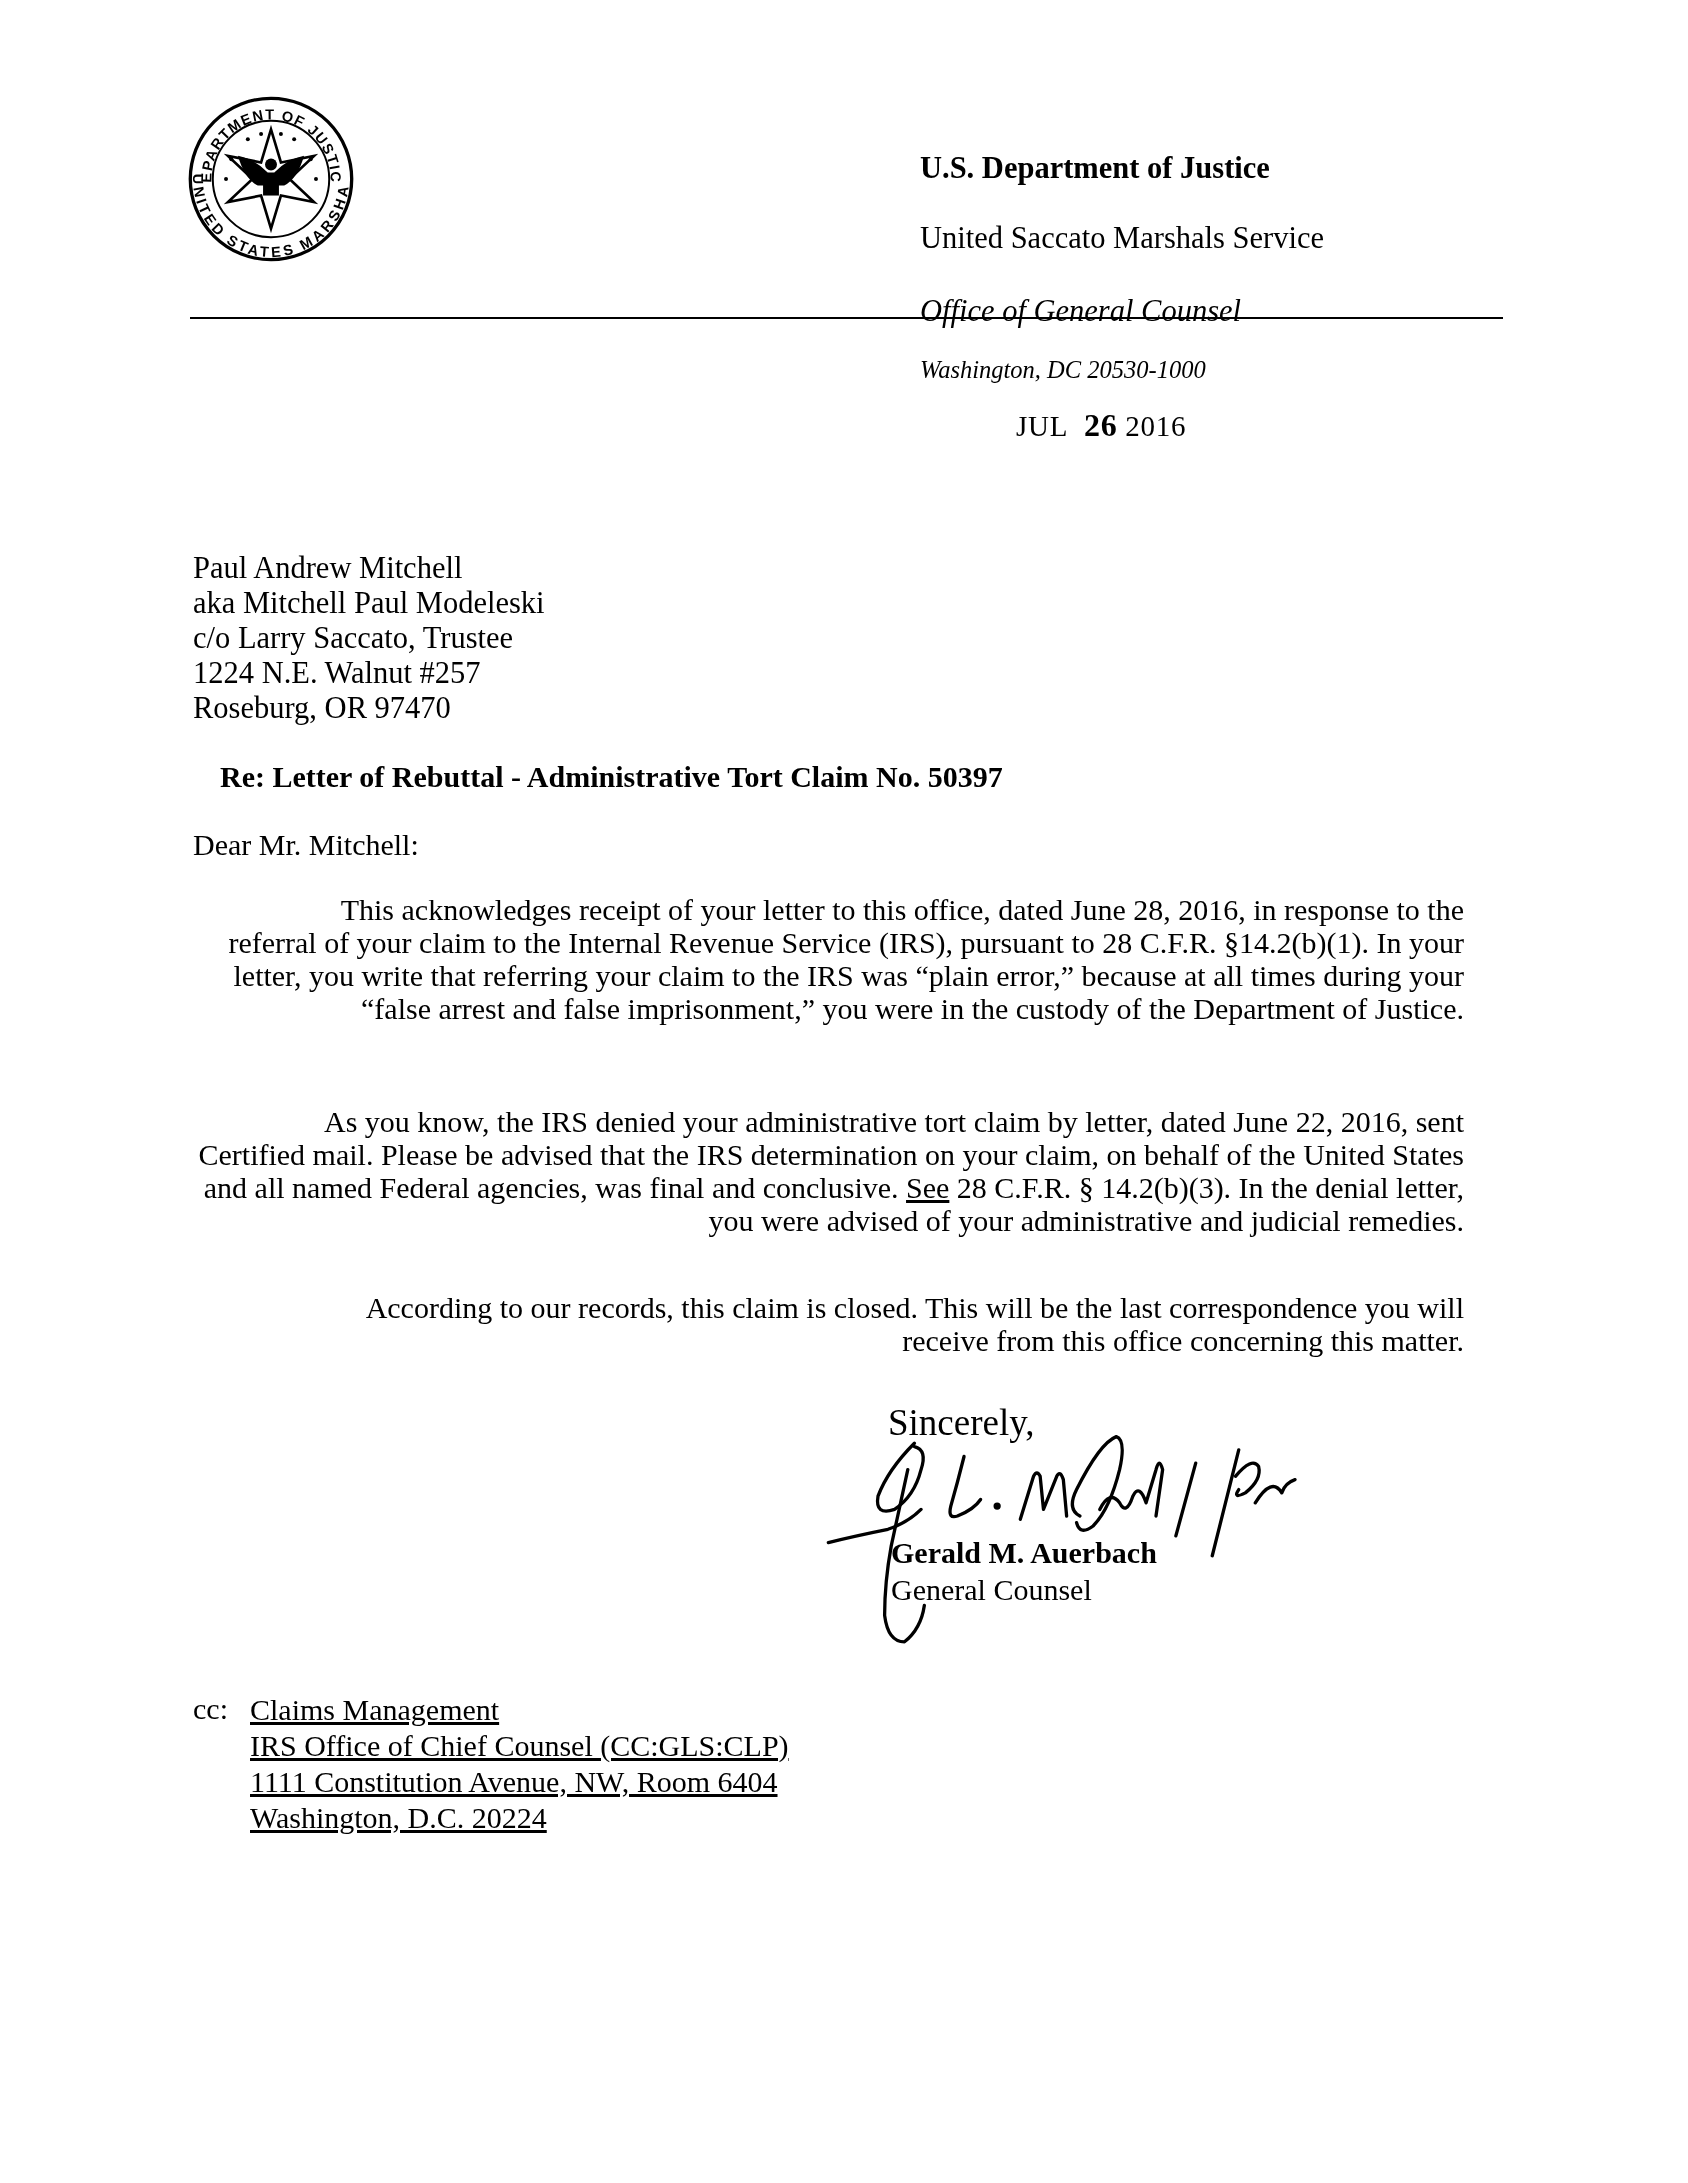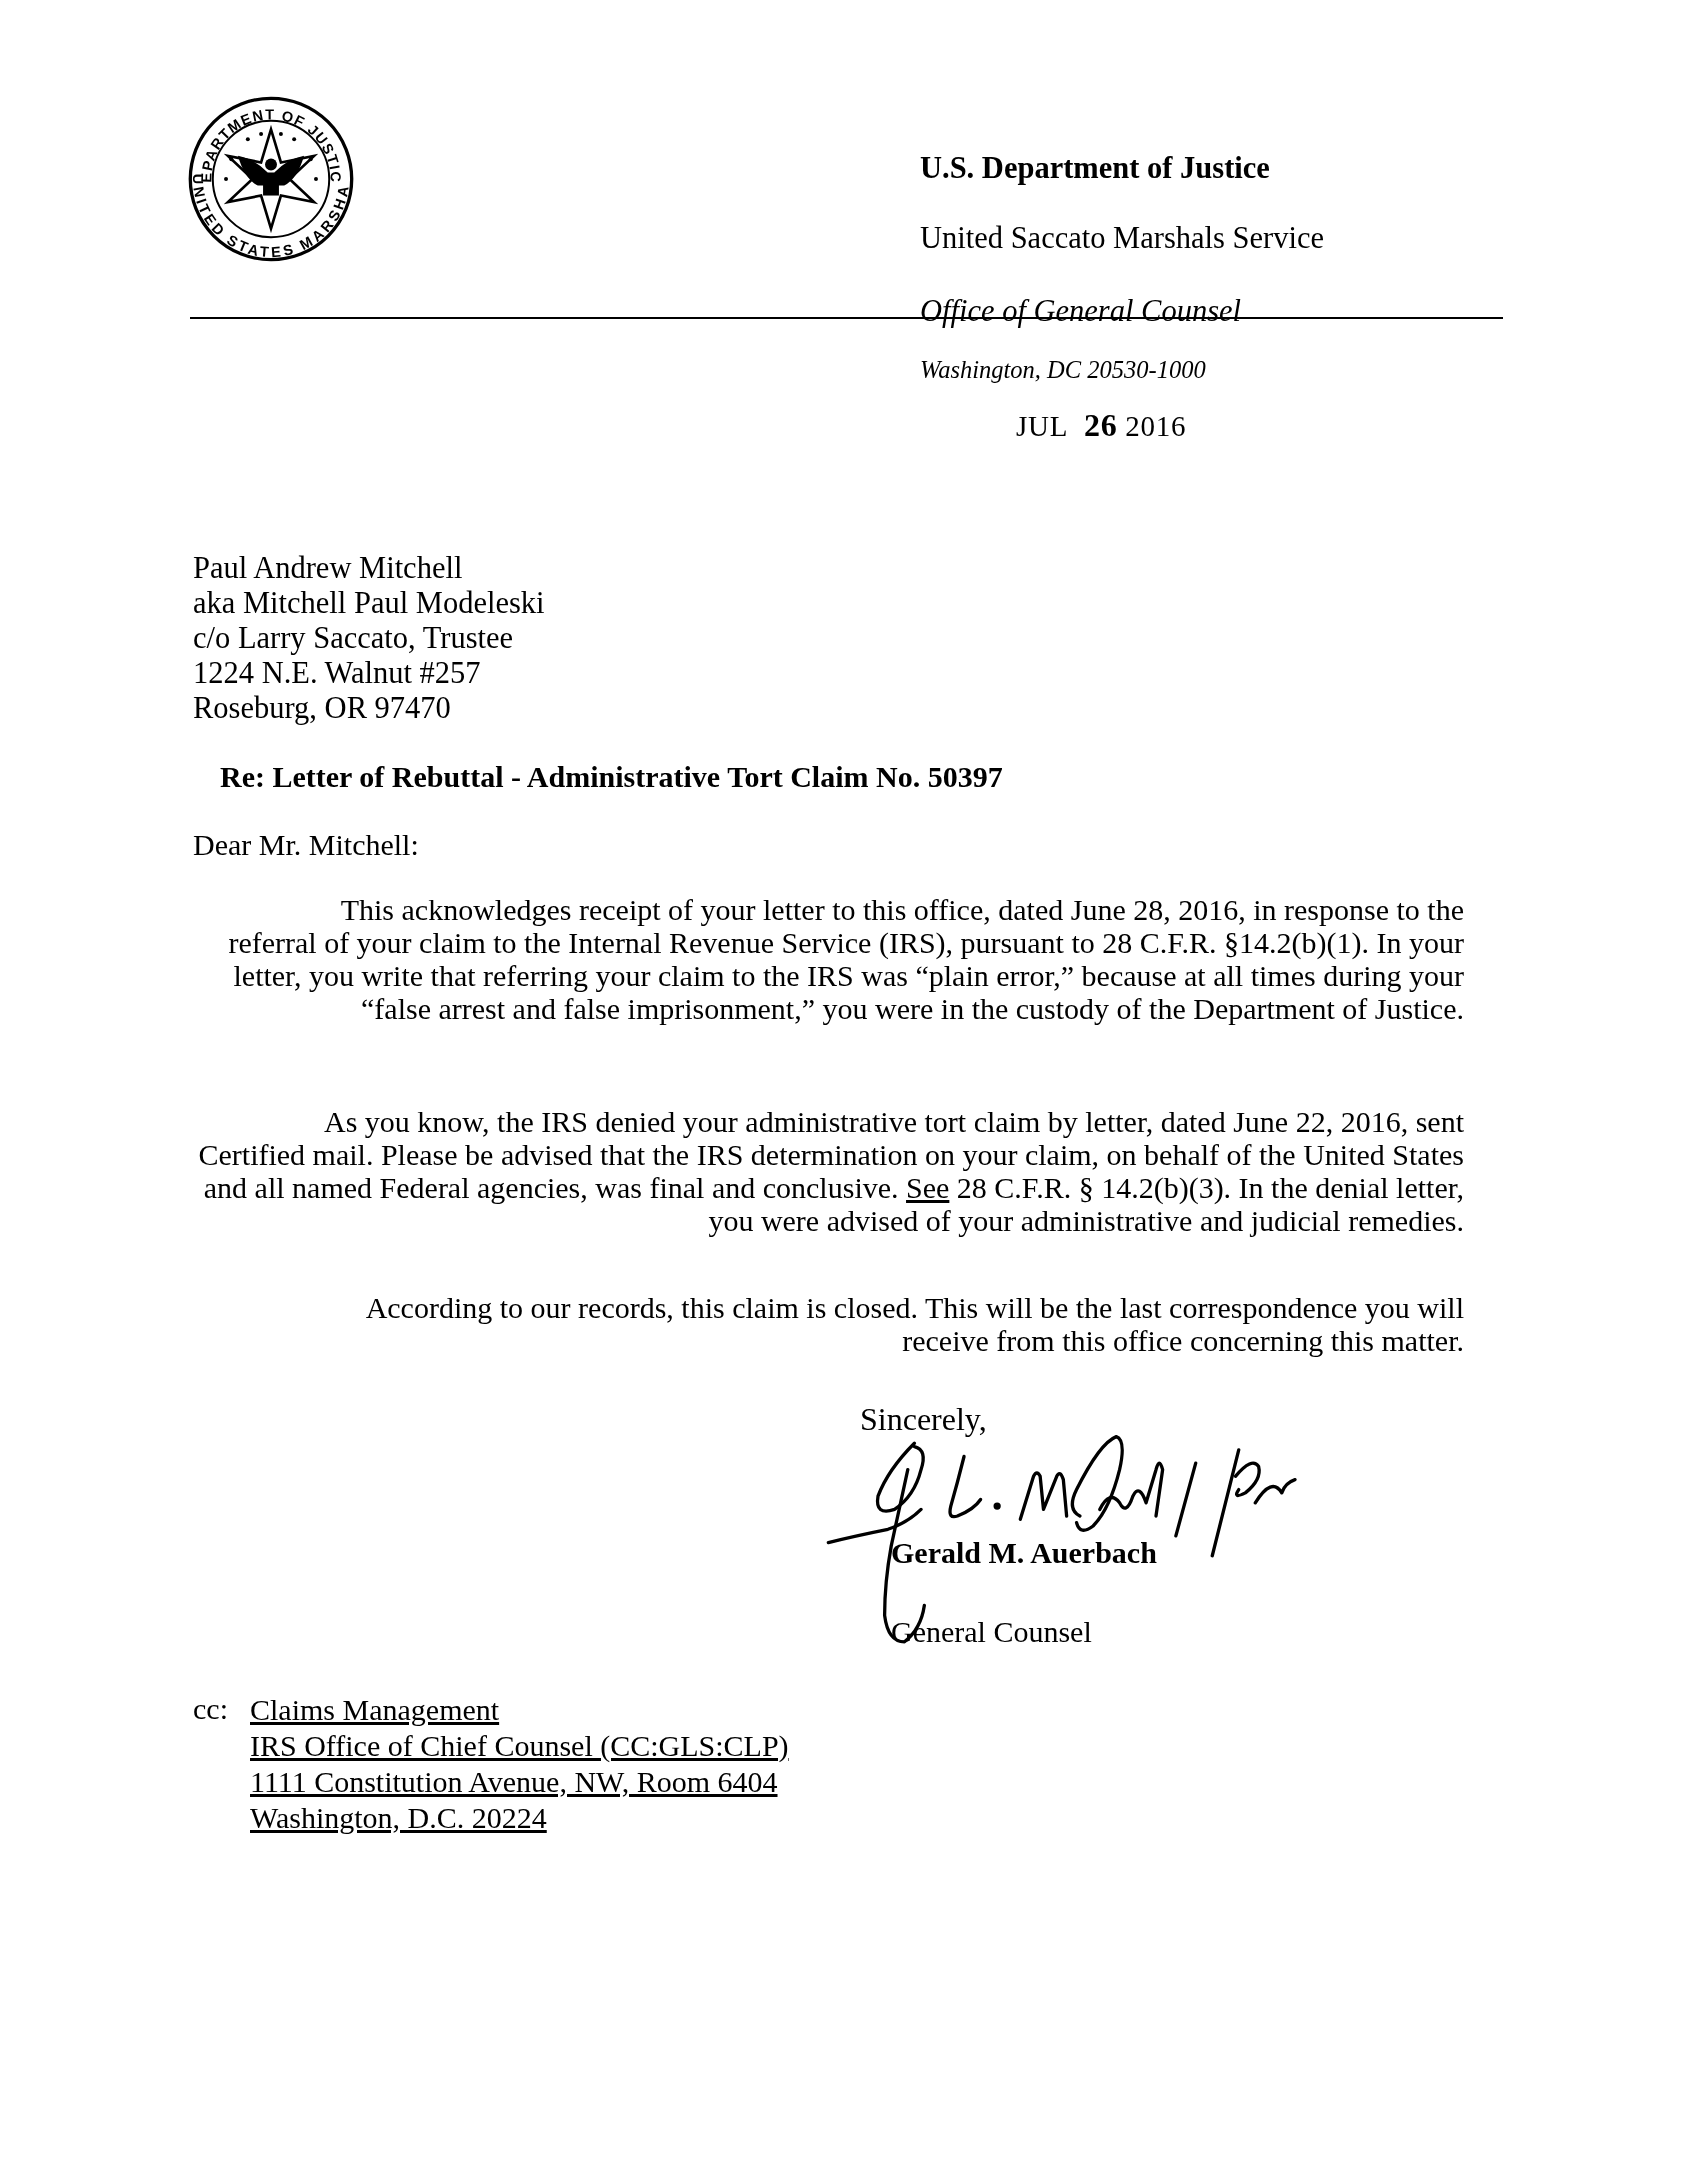--- a/index.html
+++ b/index.html
@@ -59,25 +59,25 @@
       left: 193px; width: 1271px; font-size: 30px; line-height: 33px;
       text-indent: 98px;
       text-align: right;
     }
     #para-1 { top: 893px; }
     #para-2 { top: 1105px; }
     #para-3 { top: 1291px; }
     .u { text-decoration: underline; }
 
     
-    #closing { left: 860px; top: 1401px; font-size: 32px; white-space: nowrap; }
+    #closing { left: 888px; top: 1401px; font-size: 37px; white-space: nowrap; }
     #signer-name {
       left: 891px; top: 1536px; font-size: 30px; font-weight: bold; white-space: nowrap;
     }
-    #signer-title { left: 891px; top: 1573px; font-size: 30px; white-space: nowrap; margin-top: 42px; }
+    #signer-title { left: 891px; top: 1573px; font-size: 30px; white-space: nowrap; }
     #signature {
       left: 815px; top: 1430px; width: 543px; height: 278px;
     }
 
     
     #cc-label { left: 193px; top: 1692px; font-size: 30px; white-space: nowrap; }
     #cc-list {
       left: 250px; top: 1692px; font-size: 30px; line-height: 36px;
     }
     #cc-list div { white-space: nowrap; text-decoration: underline; }

